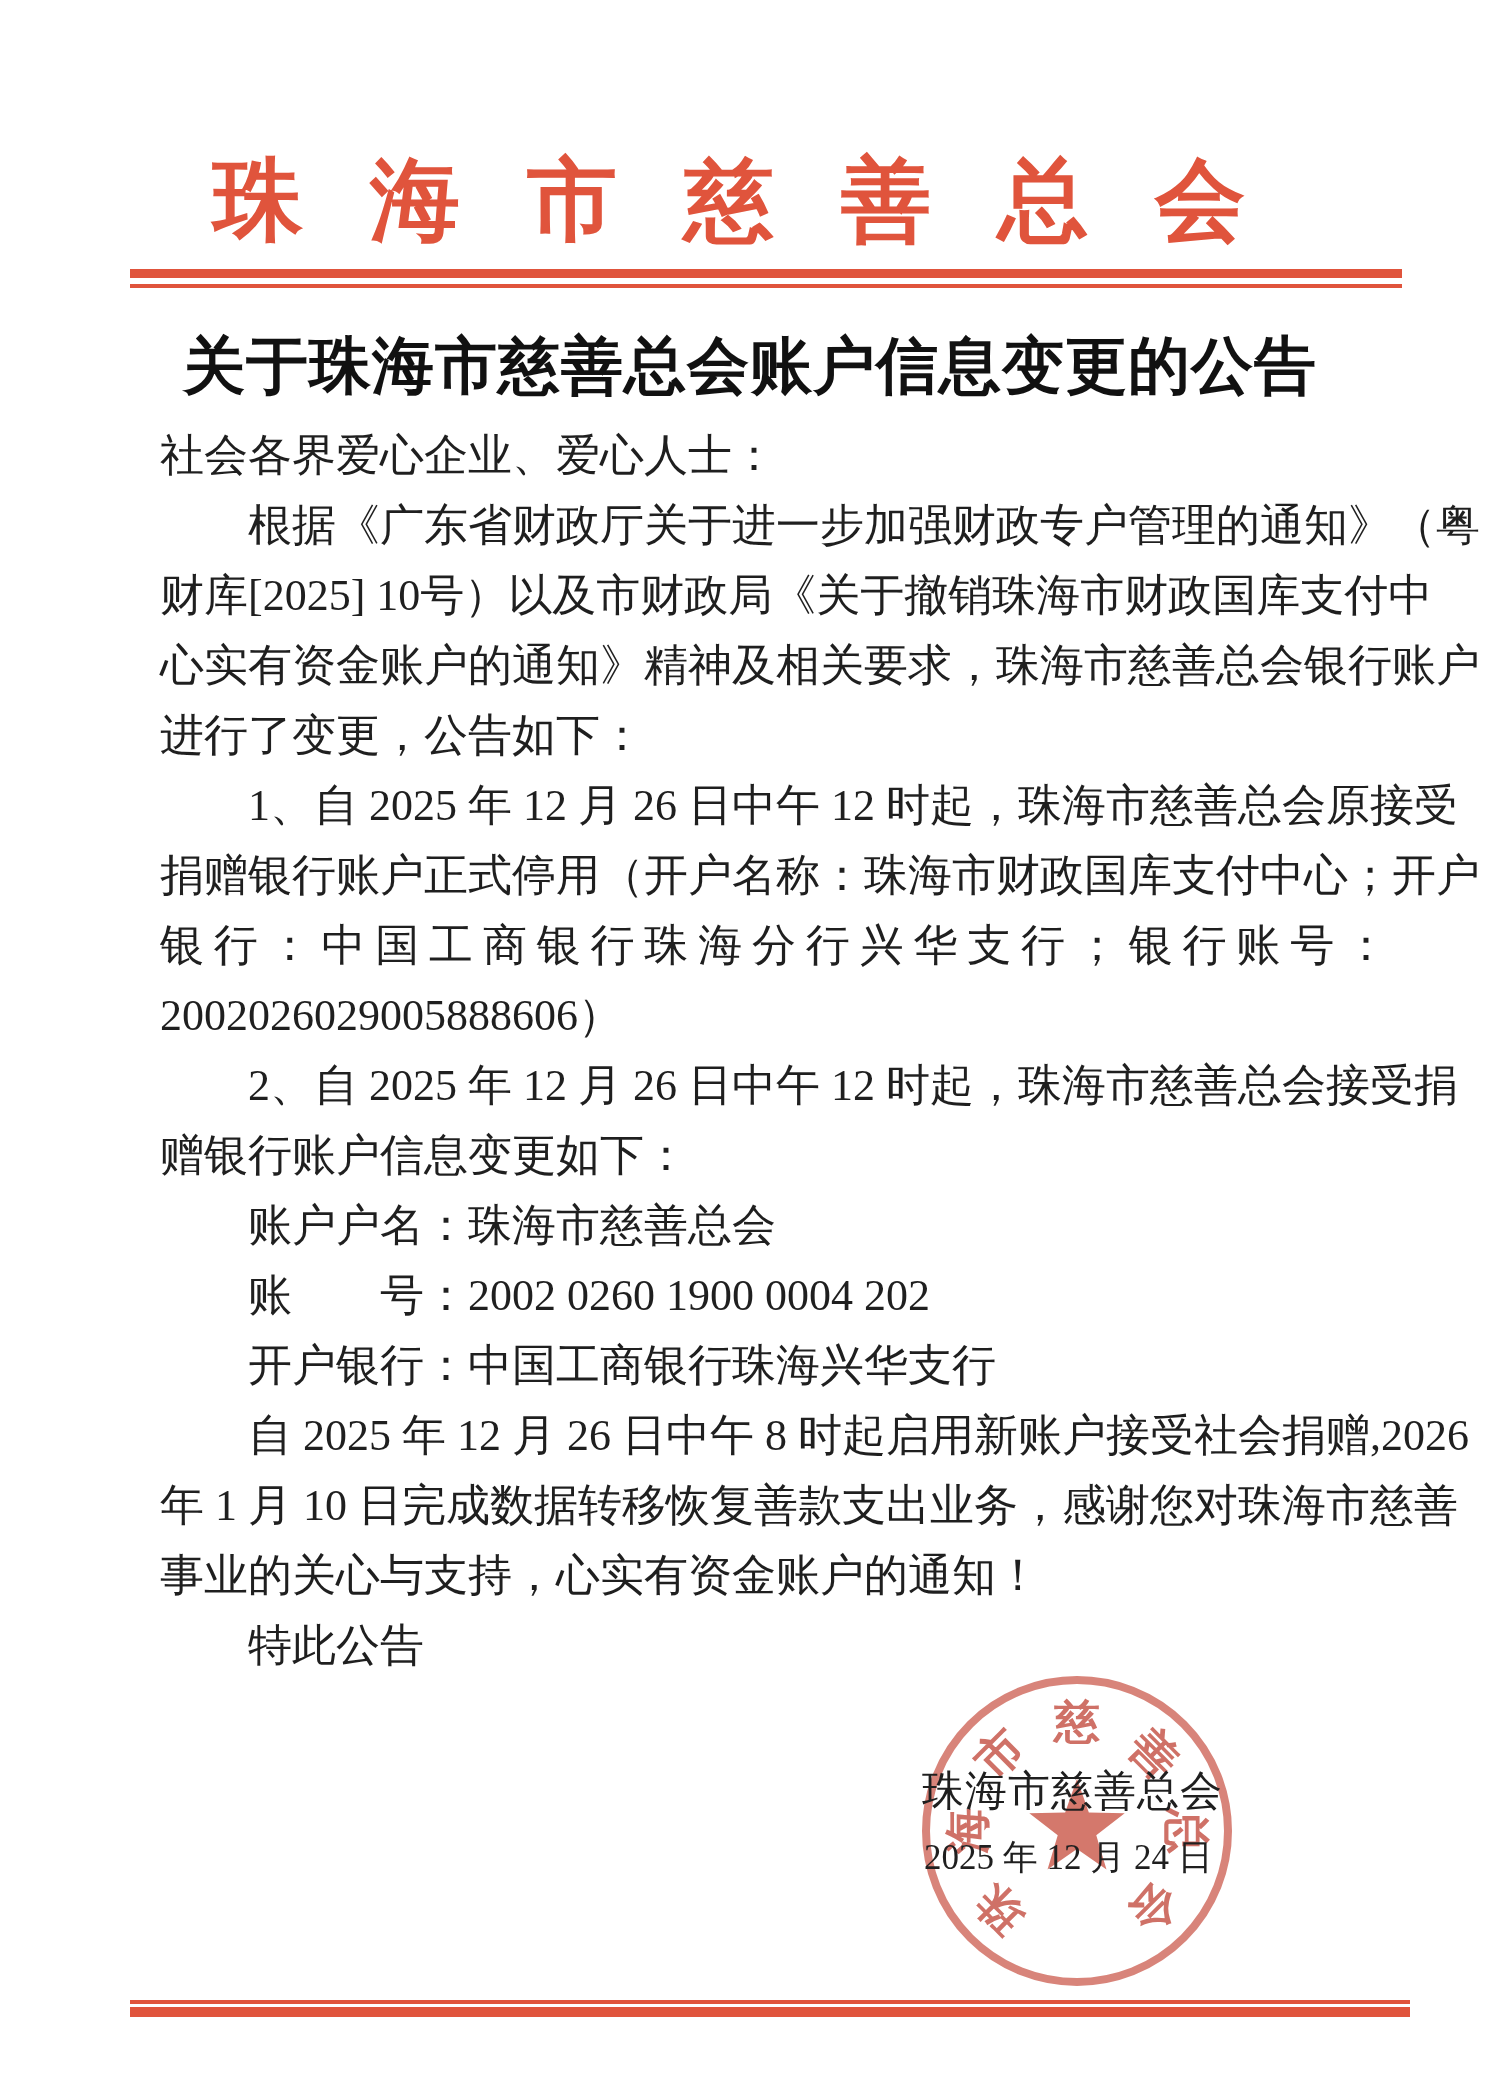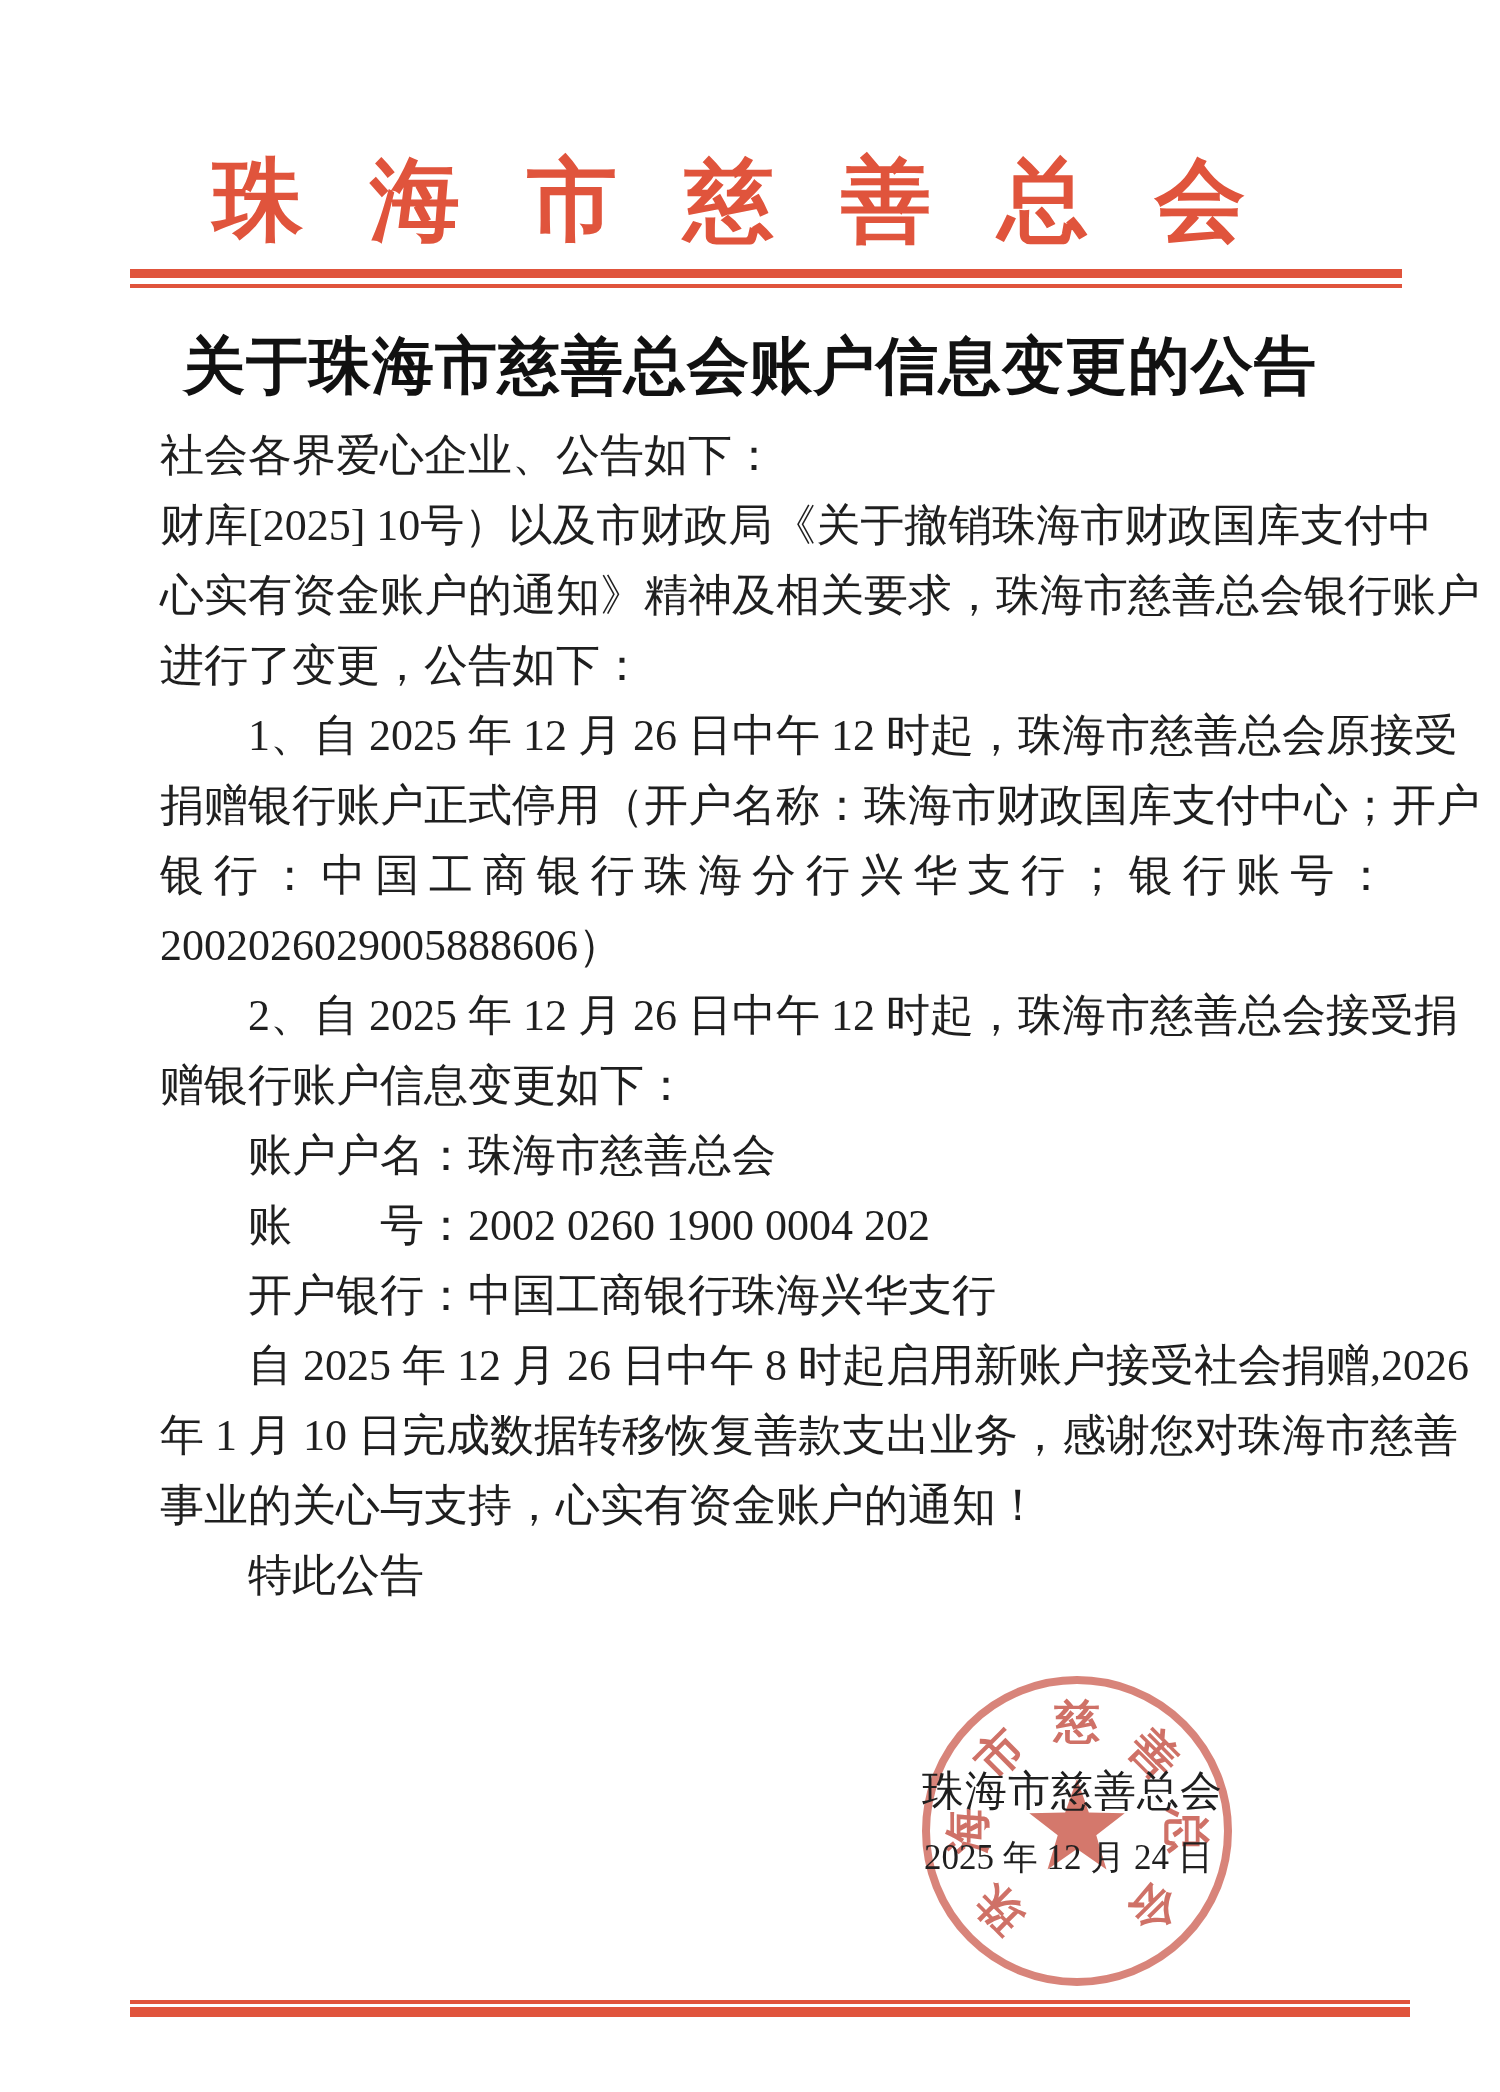--- a/index.html
+++ b/index.html
@@ -124,21 +124,22 @@
 <div id="page">
 
   <div class="org-name">珠海市慈善总会</div>
 
   <div class="rule rule-top-thick"></div>
   <div class="rule rule-top-thin"></div>
 
   <div class="doc-title">关于珠海市慈善总会账户信息变更的公告</div>
 
   <div class="doc-body">
-    <div class="body-line">社会各界爱心企业、公告如下：</div>
+    <div class="body-line">社会各界爱心企业、爱心人士：</div>
+      <div class="body-line indent">根据《广东省财政厅关于进一步加强财政专户管理的通知》（粤</div>
       <div class="body-line">财库[2025] 10号）以及市财政局《关于撤销珠海市财政国库支付中</div>
       <div class="body-line">心实有资金账户的通知》精神及相关要求，珠海市慈善总会银行账户</div>
       <div class="body-line">进行了变更，公告如下：</div>
       <div class="body-line indent">1、自 2025 年 12 月 26 日中午 12 时起，珠海市慈善总会原接受</div>
       <div class="body-line">捐赠银行账户正式停用（开户名称：珠海市财政国库支付中心；开户</div>
       <div class="body-line spread">银行：中国工商银行珠海分行兴华支行；银行账号：</div>
       <div class="body-line">2002026029005888606）</div>
       <div class="body-line indent">2、自 2025 年 12 月 26 日中午 12 时起，珠海市慈善总会接受捐</div>
       <div class="body-line">赠银行账户信息变更如下：</div>
       <div class="body-line indent">账户户名：珠海市慈善总会</div>

